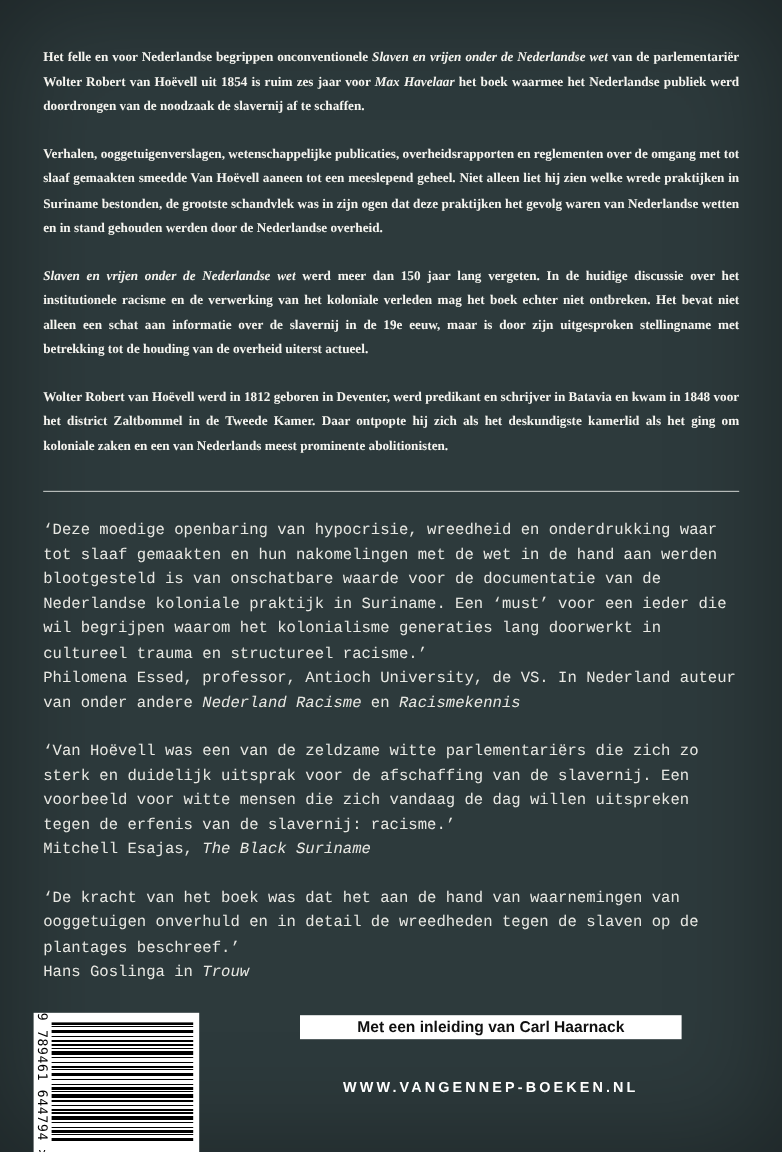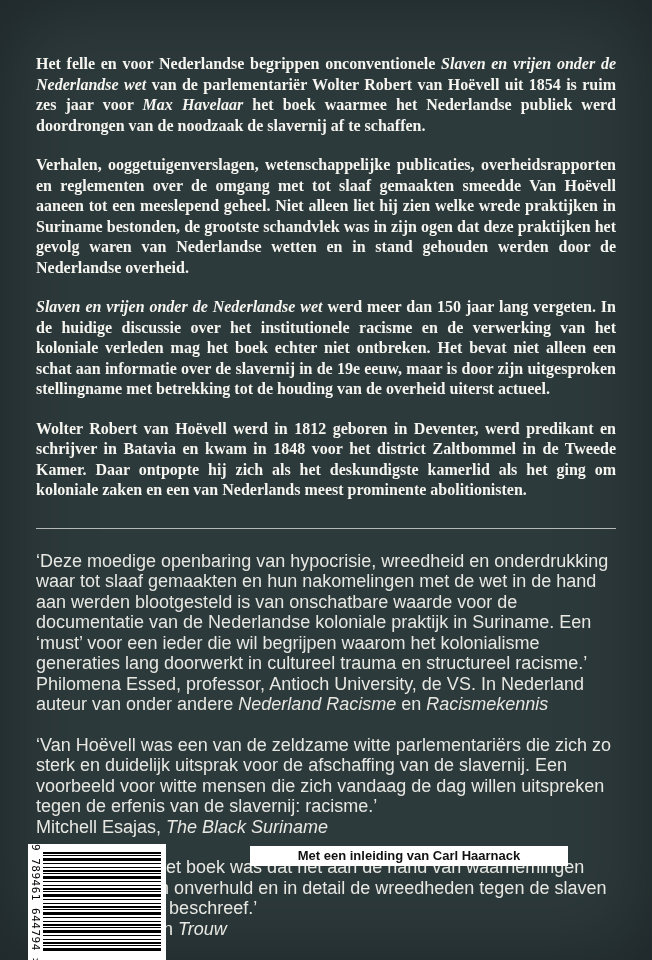--- a/index.html
+++ b/index.html
@@ -12,40 +12,40 @@
     box-shadow: inset 0 0 90px rgba(0,0,0,0.38);
     font-family: "Liberation Serif", serif;
   }
   .content {
     position: absolute;
     left: 36px;
     right: 36px;
     top: 38px;
   }
   .para {
-    margin: 16px 0 19px 0;
+    margin: 0 0 19px 0;
     color: #f6f5f0;
     font-family: "Liberation Serif", serif;
     font-weight: bold;
-    font-size: 16px;
+    font-size: 11px;
     line-height: 20.5px;
     text-align: justify;
   }
   .para i { font-style: italic; }
   .divider {
     height: 1px;
     background: #b5bab8;
     margin: 27px 0 22px 0;
   }
   .quote {
     margin: 0 0 20px 0;
     color: #e8e8e3;
-    font-family: Liberation Sans, sans-serif;
+    font-family: Liberation Mono, monospace;
     font-weight: normal;
-    font-size: 18px;
+    font-size: 13px;
     line-height: 20.5px;
     text-align: left;
     white-space: pre-wrap;
   }
   .quote i { font-style: italic; }
   .banner-row {
     position: absolute;
     left: 166px;
     right: 0;
     top: 846px;
@@ -135,20 +135,21 @@
     <p class="quote"><span>‘Van Hoëvell was een van de zeldzame witte parlementariërs die zich zo sterk en duidelijk uitsprak voor de afschaffing van de slavernij. Een voorbeeld voor witte mensen die zich vandaag de dag willen uitspreken tegen de erfenis van de slavernij: racisme.’
 Mitchell Esajas, </span><i>The Black Suriname</i></p>
     <p class="quote"><span>‘De kracht van het boek was dat het aan de hand van waarnemingen van ooggetuigen onverhuld en in detail de wreedheden tegen de slaven op de plantages beschreef.’
 Hans Goslinga in </span><i>Trouw</i></p>
   </div>
 
   <div class="banner-row">
     <span class="banner">Met een inleiding van Carl Haarnack</span>
   </div>
 
+  <div class="website">WWW.VANGENNEP-BOEKEN.NL</div>
 
   <div class="barcode-box">
     <div class="barcode-inner">
       <div class="bars"></div>
       <div class="digits"><span>9 789461 644794</span> <span>&gt;</span></div>
     </div>
   </div>
 
 </div>
 

